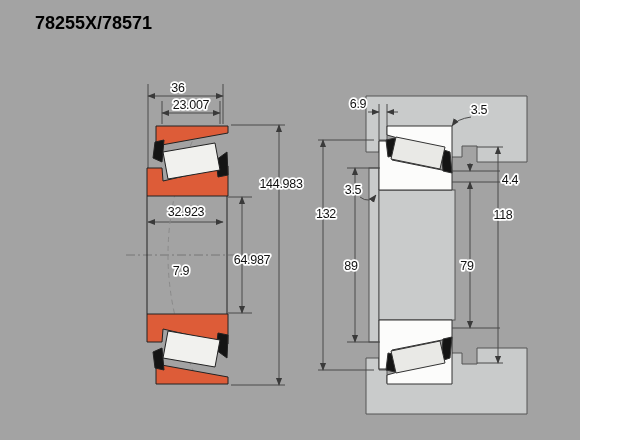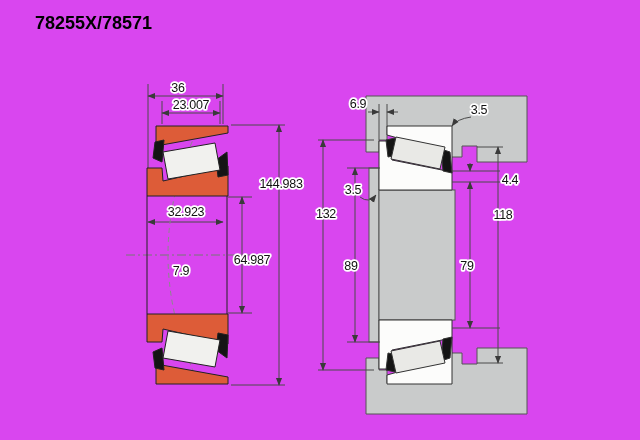--- a/index.html
+++ b/index.html
@@ -1,16 +1,16 @@
 <!DOCTYPE html>
 <html><head>
 <meta charset="utf-8">
 <style>
   html,body{margin:0;padding:0;background:#ffffff;}
-  .canvas{position:relative;width:640px;height:440px;background:#d946ef;overflow:hidden;
+  .canvas{position:relative;width:580px;height:440px;background:#a3a3a3;overflow:hidden;
           font-family:"Liberation Sans", sans-serif;}
   svg{display:block;}
   text.dim{font-family:"Liberation Sans", sans-serif;font-size:12.5px;fill:#111;
            letter-spacing:-0.3px;paint-order:stroke;stroke:#ffffff;stroke-width:3.5px;
            stroke-linejoin:round;}
   text.title{font-family:"Liberation Sans", sans-serif;font-size:18px;font-weight:bold;
              fill:#000;letter-spacing:0px;}
   .thin{stroke:#4a4a4a;stroke-width:1;fill:none;}
   .edge{stroke:#222;stroke-width:1;}
 </style>

